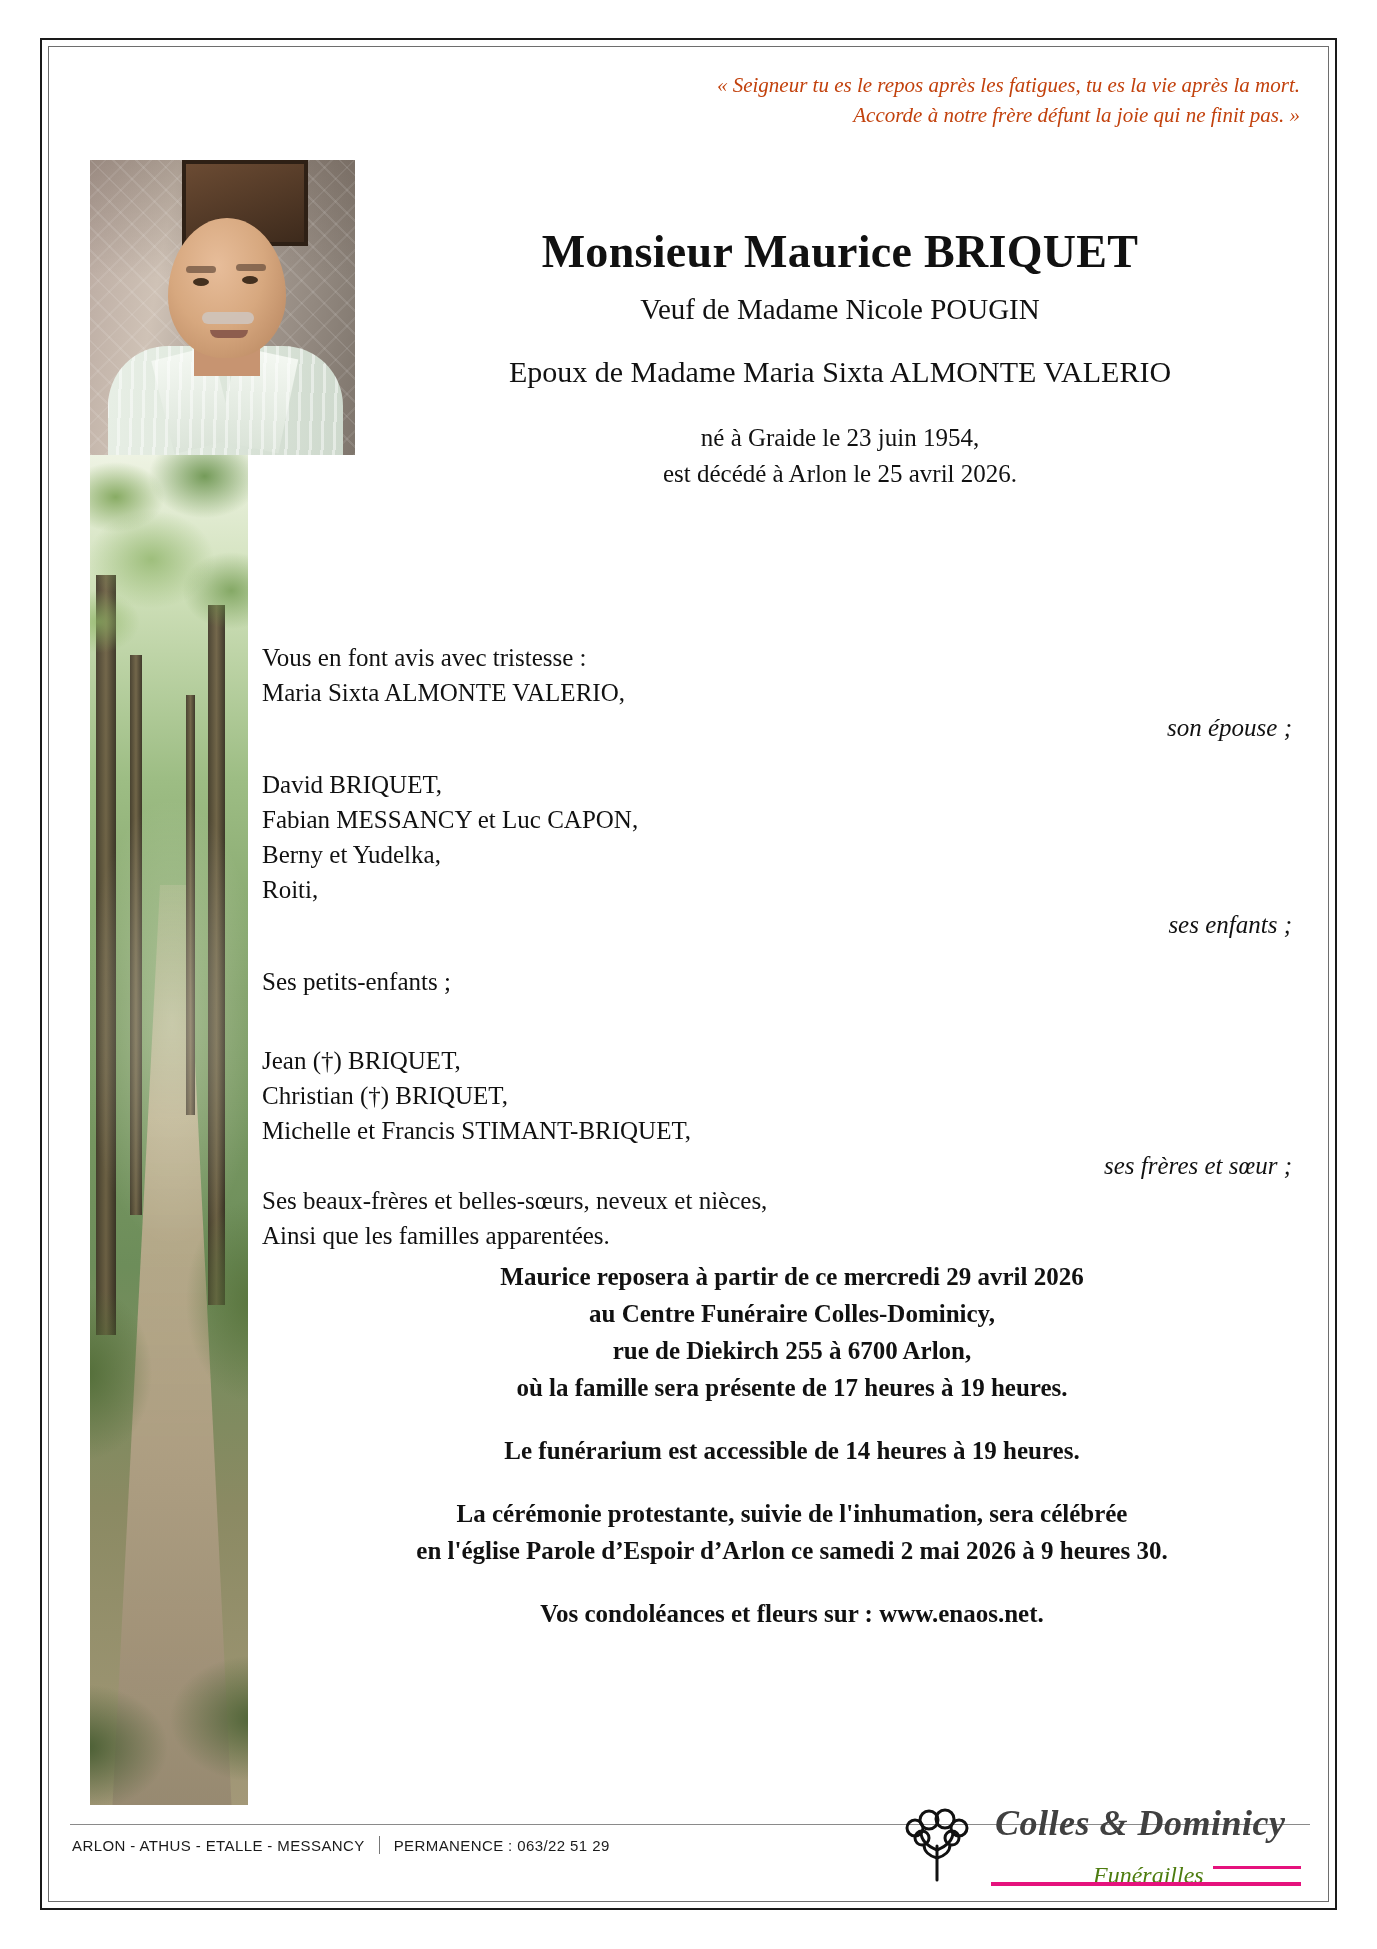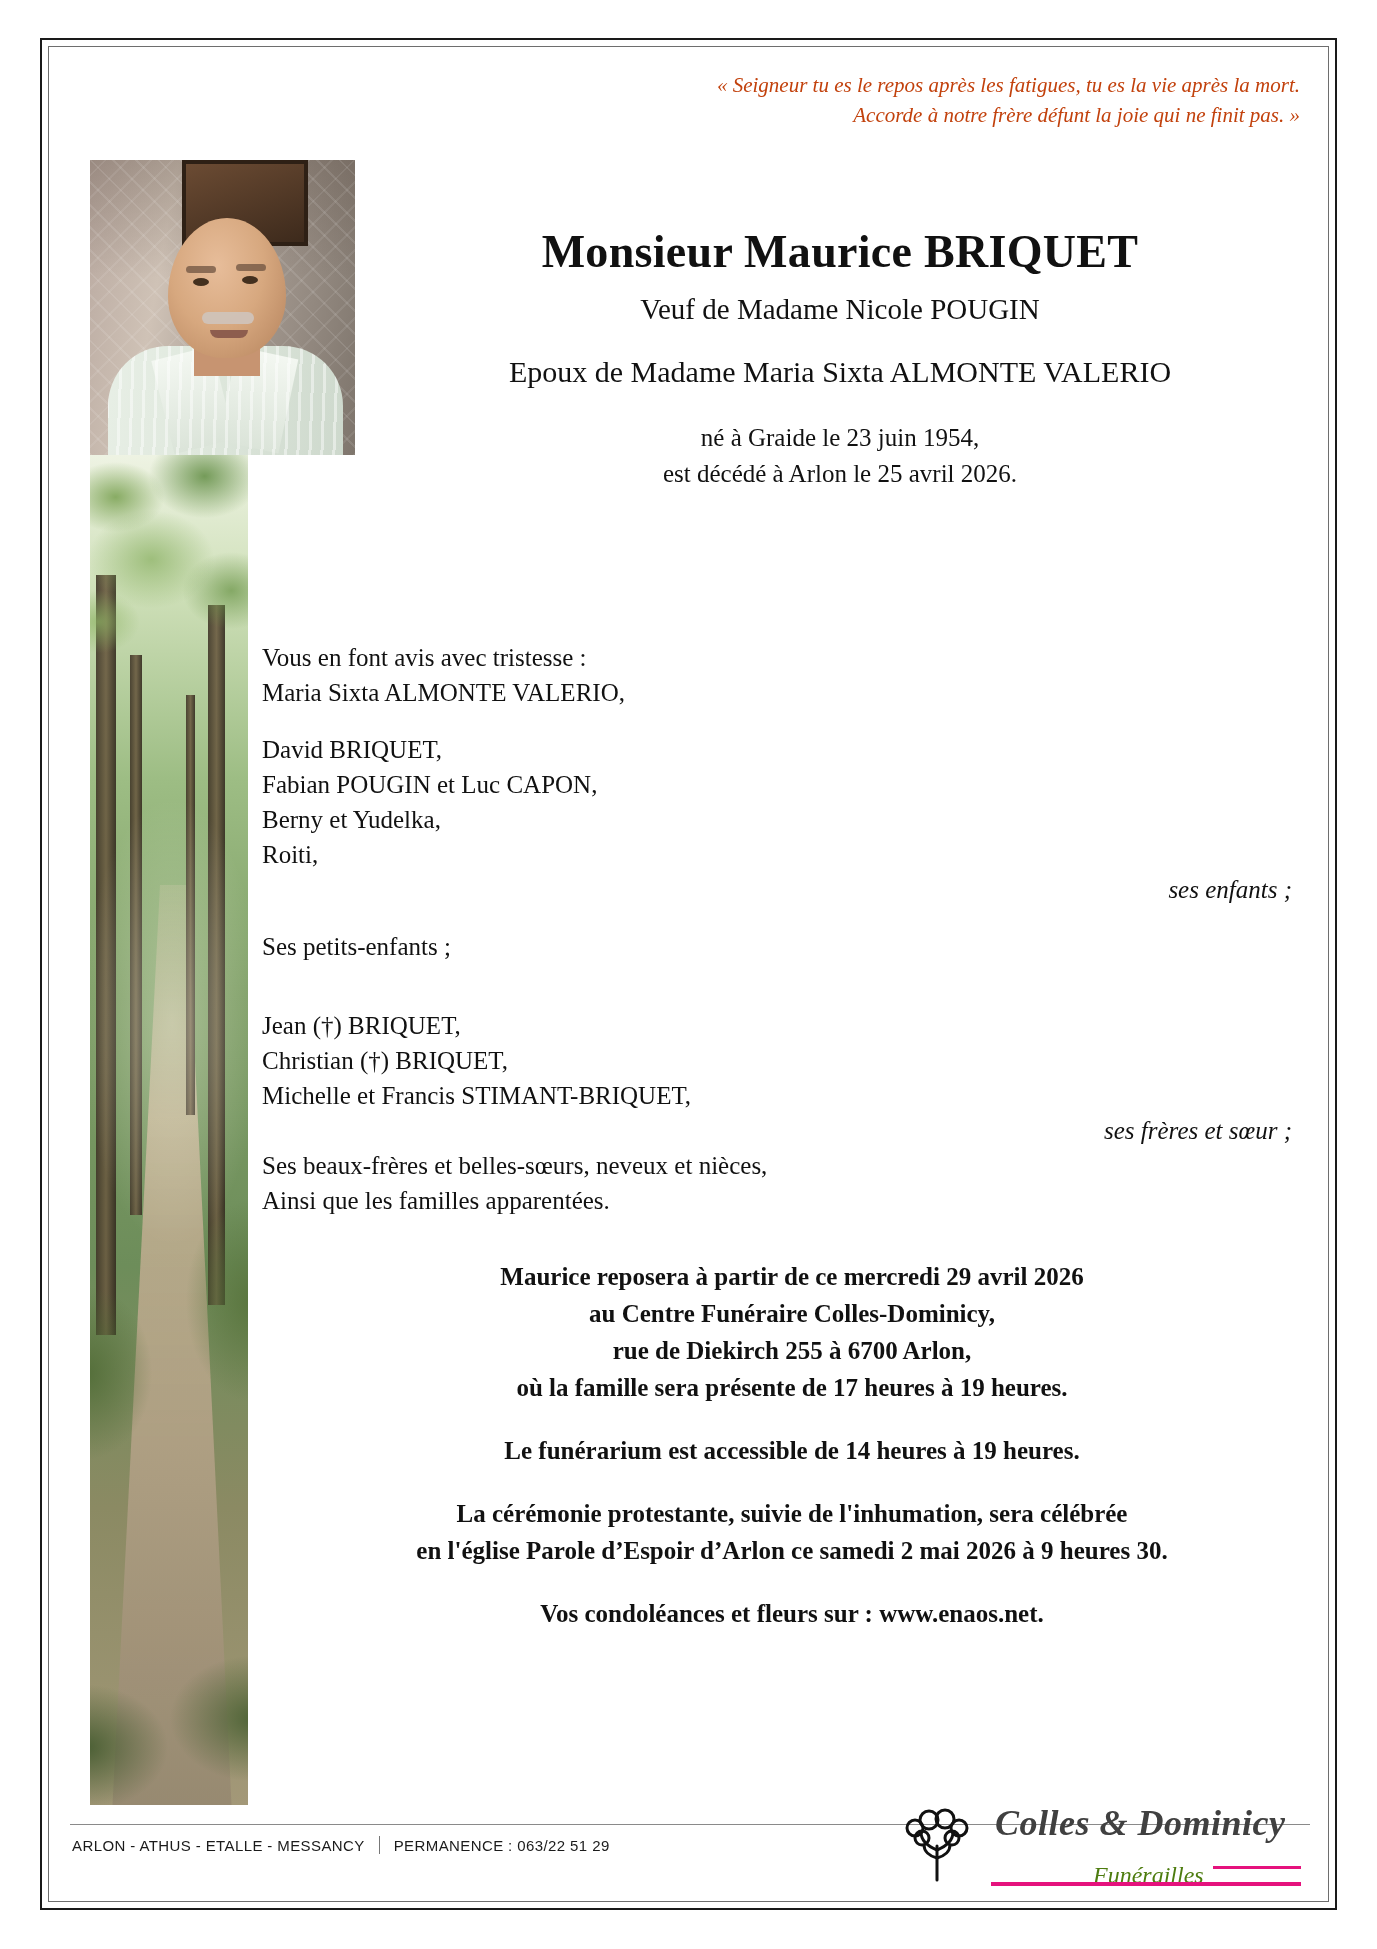--- a/index.html
+++ b/index.html
@@ -414,23 +414,24 @@
   <div class="sub1">Veuf de Madame Nicole POUGIN</div>
   <div class="sub2">Epoux de Madame Maria Sixta ALMONTE VALERIO</div>
   <div class="birth">
     <div>né à Graide le 23 juin 1954,</div>
     <div>est décédé à Arlon le 25 avril 2026.</div>
   </div>
 
   <div class="family">
     <div class="line">Vous en font avis avec tristesse :</div>
     <div class="line">Maria Sixta ALMONTE VALERIO,</div>
+    <div class="role">son épouse ;</div>
     <div class="gap"></div>
     <div class="line">David BRIQUET,</div>
-    <div class="line">Fabian POUGIN et Luc CAPON,</div>
+    <div class="line">Fabian MESSANCY et Luc CAPON,</div>
     <div class="line">Berny et Yudelka,</div>
     <div class="line">Roiti,</div>
     <div class="role">ses enfants ;</div>
     <div class="gap"></div>
     <div class="line">Ses petits-enfants ;</div>
     <div class="gap"></div>
     <div class="gap"></div>
     <div class="line">Jean (†) BRIQUET,</div>
     <div class="line">Christian (†) BRIQUET,</div>
     <div class="line">Michelle et Francis STIMANT-BRIQUET,</div>

